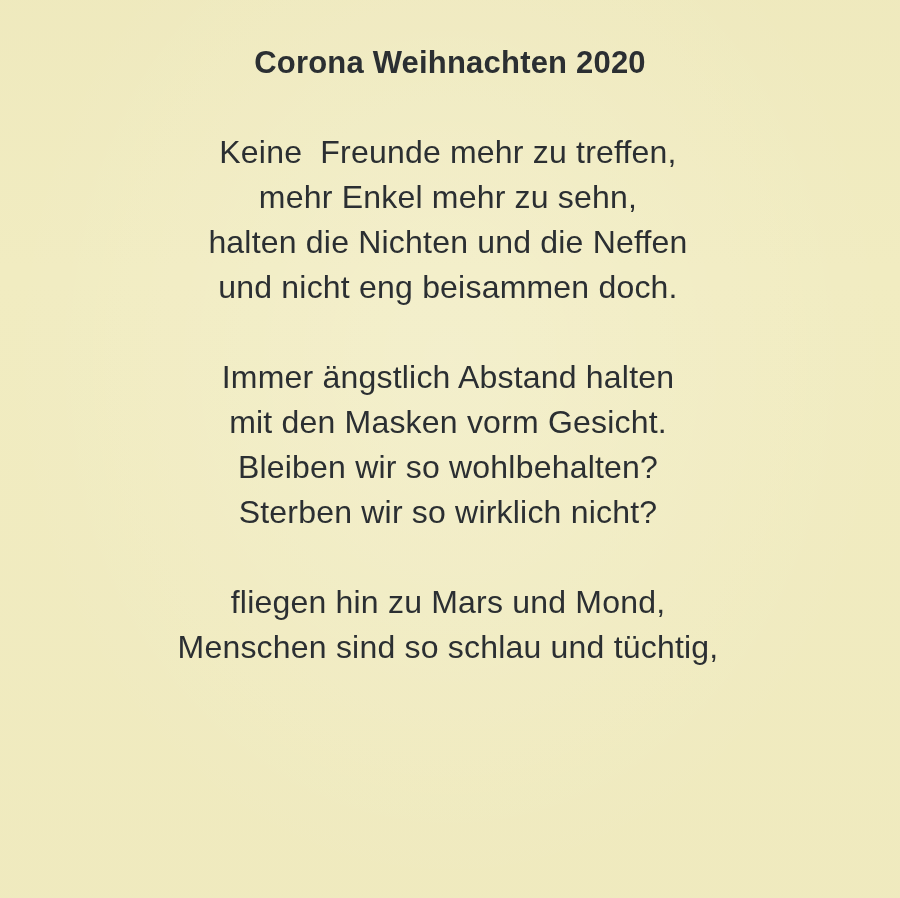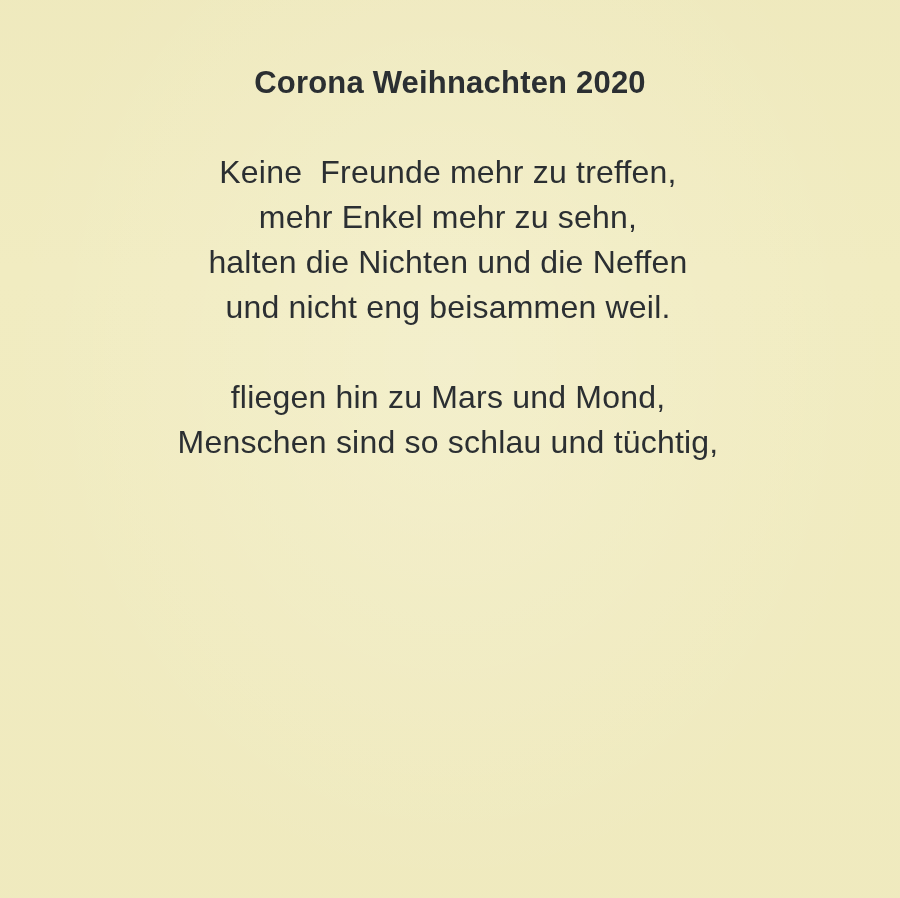--- a/index.html
+++ b/index.html
@@ -19,21 +19,21 @@
       radial-gradient(ellipse at 50% 40%, rgba(255,255,255,0.18), rgba(255,255,255,0) 70%),
       linear-gradient(180deg, rgba(220,210,160,0.10), rgba(255,255,255,0) 30%, rgba(220,210,160,0.08) 100%);
     font-family: "Liberation Sans", "DejaVu Sans", sans-serif;
     color: var(--ink);
     overflow:hidden;
   }
   .poem{
     box-sizing:border-box;
     width:900px;
     height:898px;
-    padding-top:60px;
+    padding-top:40px;
     text-align:center;
   }
   .title{
     font-size:31px;
     font-weight:700;
     line-height:45px;
     letter-spacing:0.2px;
     margin:0 0 45px 0;
     white-space:pre-wrap;
   }
@@ -51,21 +51,27 @@
 </head>
 <body>
 
 <div class="poem">
   <h1 class="title">Corona Weihnachten 2020</h1>
 
   <div class="stanza">
     <div class="line">Keine  Freunde mehr zu treffen,</div>
     <div class="line">mehr Enkel mehr zu sehn,</div>
     <div class="line">halten die Nichten und die Neffen</div>
-    <div class="line">und nicht eng beisammen weil.</div>
+    <div class="line">und nicht eng beisammen doch.</div>
   </div>
 
+  <div class="stanza">
+    <div class="line">Immer ängstlich Abstand halten</div>
+    <div class="line">mit den Masken vorm Gesicht.</div>
+    <div class="line">Bleiben wir so wohlbehalten?</div>
+    <div class="line">Sterben wir so wirklich nicht?</div>
+  </div>
 
   <div class="stanza">
     <div class="line">fliegen hin zu Mars und Mond,</div>
     <div class="line">Menschen sind so schlau und tüchtig,</div>
   </div>
 </div>
 
 </body></html>

